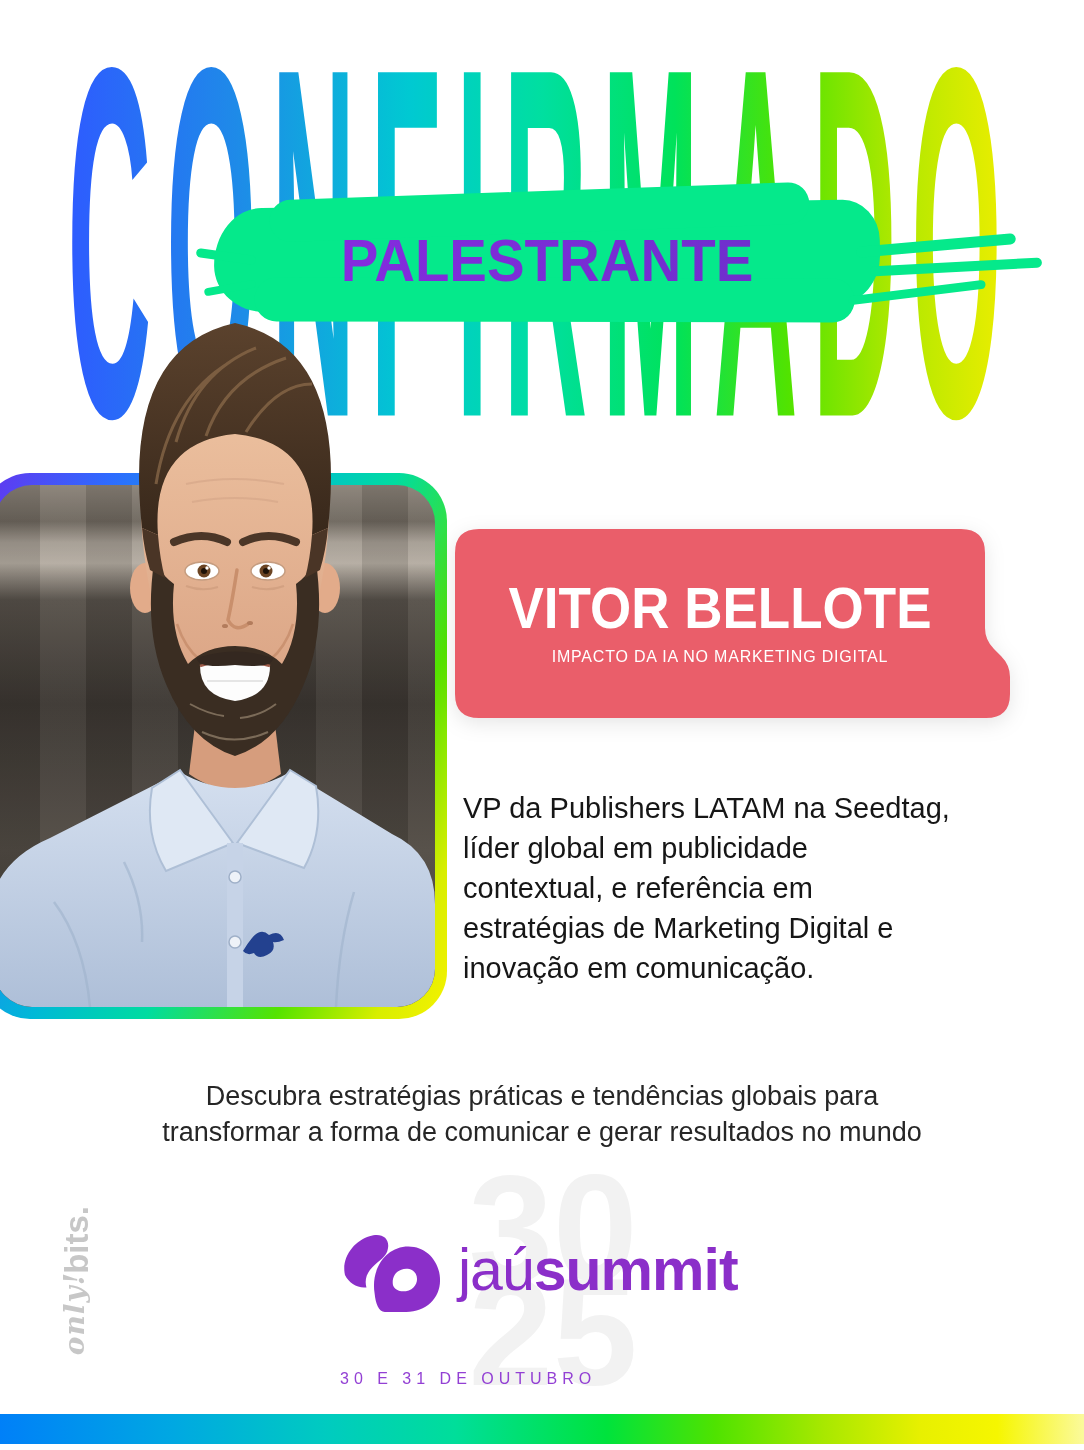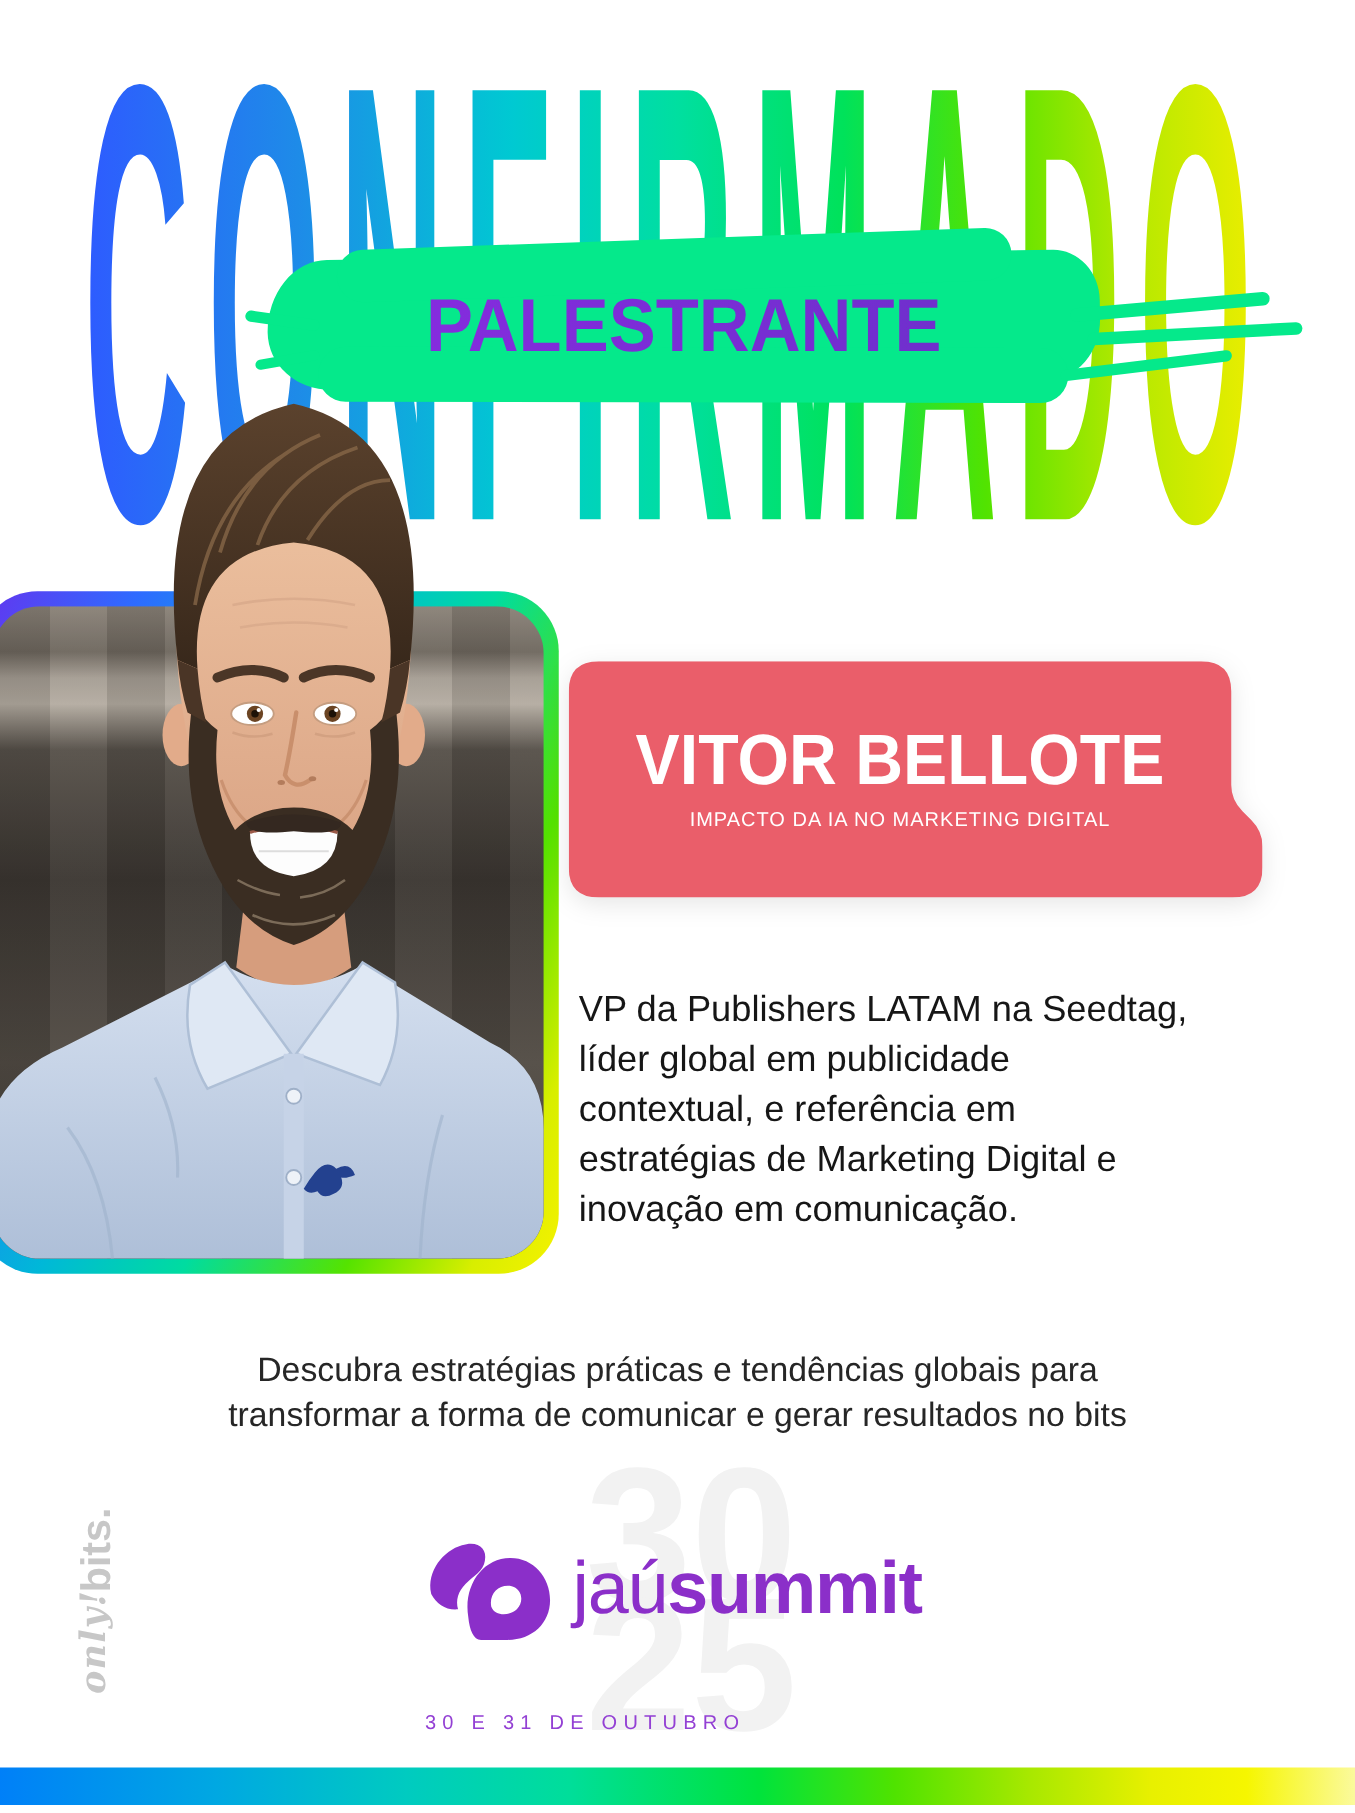--- a/index.html
+++ b/index.html
@@ -204,21 +204,21 @@
   <div class="speaker-name">VITOR BELLOTE</div>
   <div class="talk-title">IMPACTO DA IA NO MARKETING DIGITAL</div>
 
   <div class="bio">VP da Publishers LATAM na Seedtag,
 líder global em publicidade
 contextual, e referência em
 estratégias de Marketing Digital e
 inovação em comunicação.</div>
 
   <div class="tagline">Descubra estratégias práticas e tendências globais para
-transformar a forma de comunicar e gerar resultados no bits</div>
+transformar a forma de comunicar e gerar resultados no mundo</div>
 
   <div class="side-logo bits">bits.</div>
   <div class="side-logo only">only!</div>
 
   <div class="year-watermark">30
 25</div>
 
   <div class="event-logo">
     <svg class="event-logo-mark" viewBox="0 0 100 90">
       <path d="M4 50 C0 32 14 16 28 12 C40 8 48 14 46 24 C45 32 37 36 31 42 C25 48 23 55 25 62 C16 63 8 58 4 50 Z" fill="#8B2FC9"></path>

